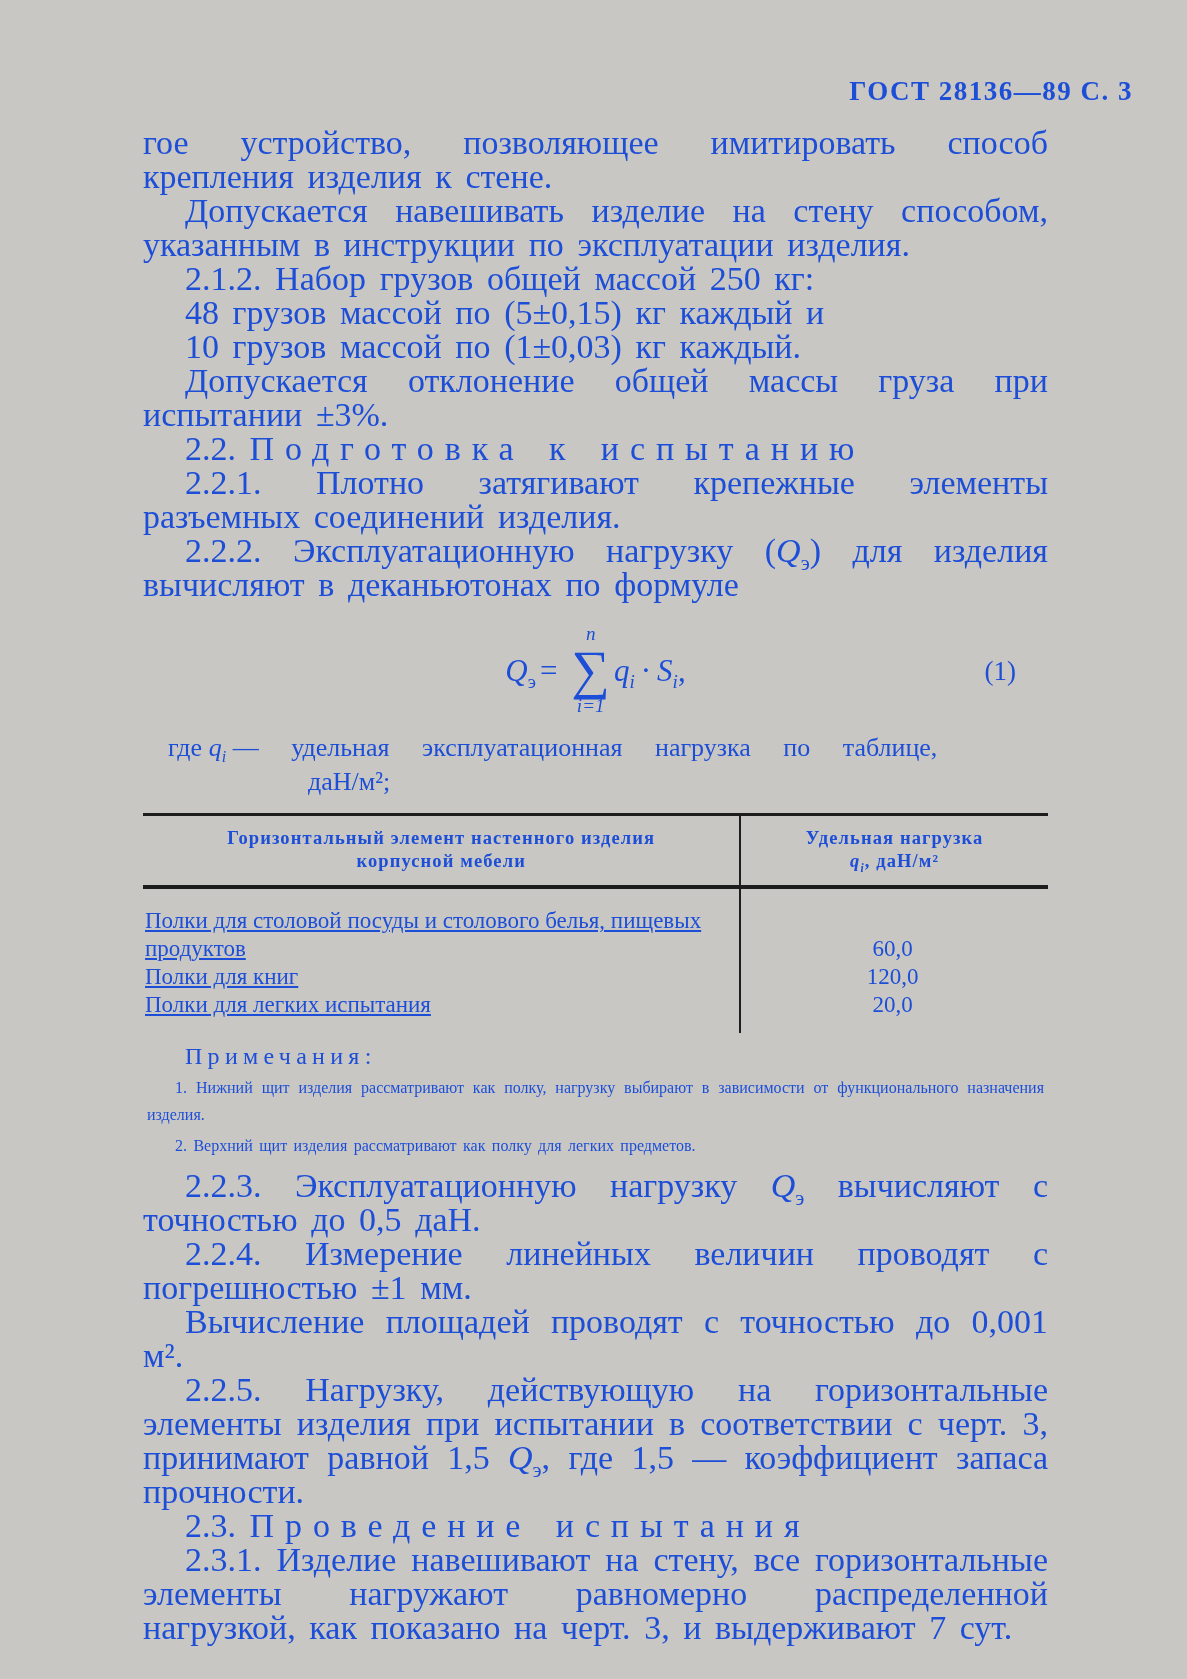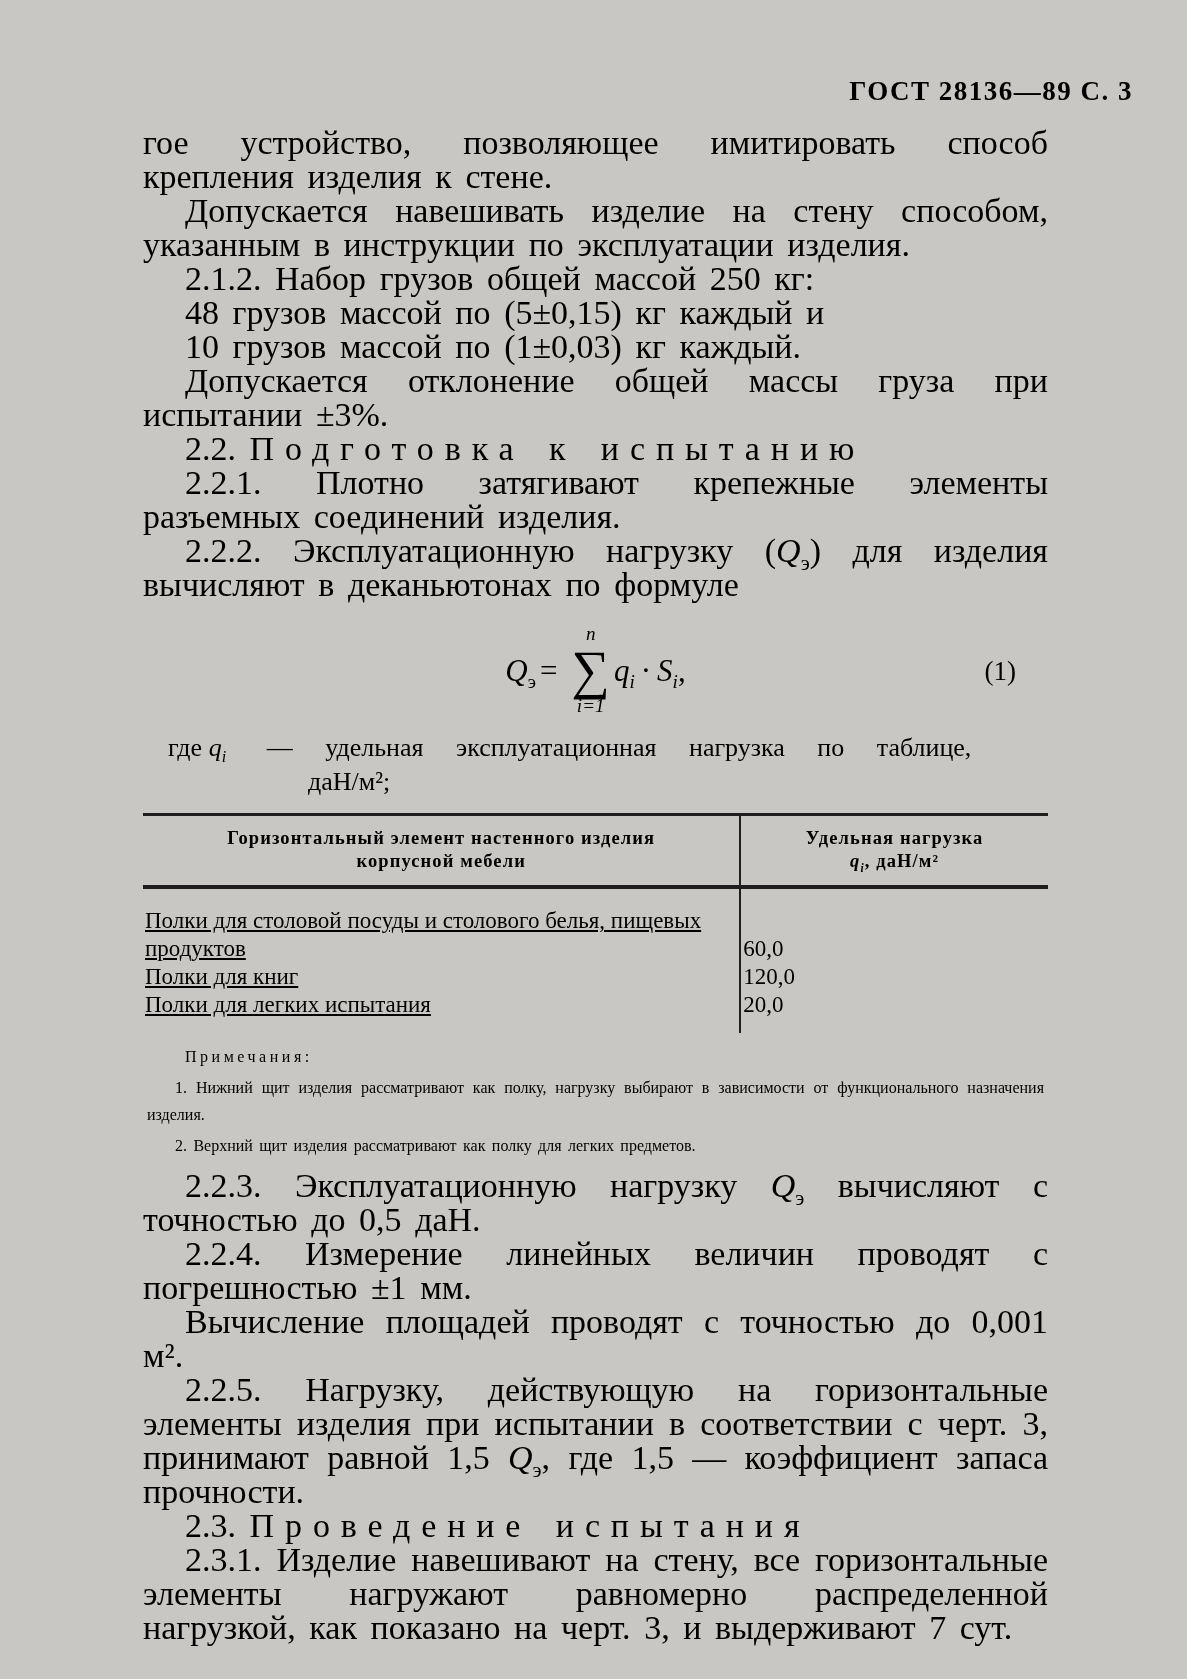--- a/index.html
+++ b/index.html
@@ -1,21 +1,21 @@
 <!DOCTYPE html>
 <html><head>
 <meta charset="utf-8">
 <style>
   html,body { margin:0; padding:0; background:#8f8f8d; }
   .page {
     position:relative;
     width:1187px; height:1679px;
     margin:0 auto;
     background:#c8c7c3;
-    color:#000000;
+    color:#1d4ed8;
     font-family:"Liberation Serif", serif;
     overflow:hidden;
   }
   .doc-header {
     position:absolute; top:76px; right:54px;
     font-weight:700; font-size:27px; letter-spacing:1.5px;
   }
   .doc-body {
     position:absolute; left:143px; top:126px; width:905px;
   }
@@ -36,21 +36,21 @@
   }
   .f-eq { margin:0 10px 0 4px; }
   .sum { display:inline-flex; flex-direction:column; align-items:center; line-height:1; margin:0 4px; }
   .sum .lim { font-size:19px; font-style:italic; line-height:1.1; }
   .sum .sigma { font-size:54px; line-height:0.95; font-weight:400; }
   .f-dot { margin:0 6px; }
   .eq-number { position:absolute; right:32px; top:50%; transform:translateY(-50%); font-size:27px; font-style:normal; }
 
   
   .where { margin:6px 0 14px 25px; font-size:26px; line-height:34px; }
-  .where-line1 .stretch { word-spacing:1.0em;margin-left:34px; }
+  .where-line1 .stretch { word-spacing:1.0em; }
   .where-cont { display:inline-block; margin-left:140px; }
   .where-line2 { margin-left:48px; }
 
   
   table.load-table {
     width:100%; border-collapse:collapse; margin:14px 0 10px;
     border-top:3px solid #1e1e1e;
   }
   table.load-table th {
     border-bottom:4px solid #1e1e1e;
@@ -58,26 +58,26 @@
     letter-spacing:0.06em; text-align:center; padding:11px 14px 12px;
     vertical-align:middle;
   }
   table.load-table th.c1, table.load-table td.c1 { border-right:2px solid #1e1e1e;text-decoration:underline; }
   table.load-table th.c1 { width:66%; }
   table.load-table td {
     font-size:23px; line-height:28px; padding:0 6px 0 2px; vertical-align:bottom;
   }
   table.load-table tbody tr:first-child td { padding-top:18px; }
   table.load-table tbody tr:last-child td { padding-bottom:14px; }
-  table.load-table td.val { }
+  table.load-table td.val { text-align:center; }
   .th-inner { display:inline-block; max-width:470px; }
 
   
   .notes { margin:6px 0 10px; font-size:21.5px; line-height:27px; text-align:justify; }
-  .notes .note-title { text-indent:42px; letter-spacing:0.22em; margin:0; font-size:16px; line-height:27px; }
+  .notes .note-title { text-indent:42px; letter-spacing:0.22em; margin:0; font-size:24px; line-height:27px; }
   .notes p.note-item { font-size:16px; line-height:27px; text-indent:28px; margin:4px; }
 </style>
 </head>
 <body>
 
 <div class="page">
 
   <div class="doc-header">ГОСТ 28136—89 С. 3</div>
 
   <div class="doc-body">

